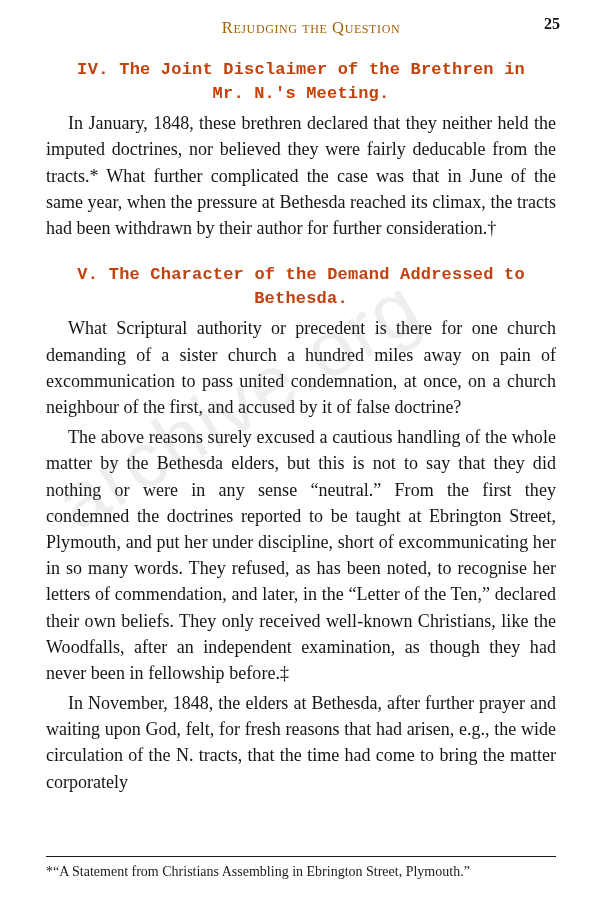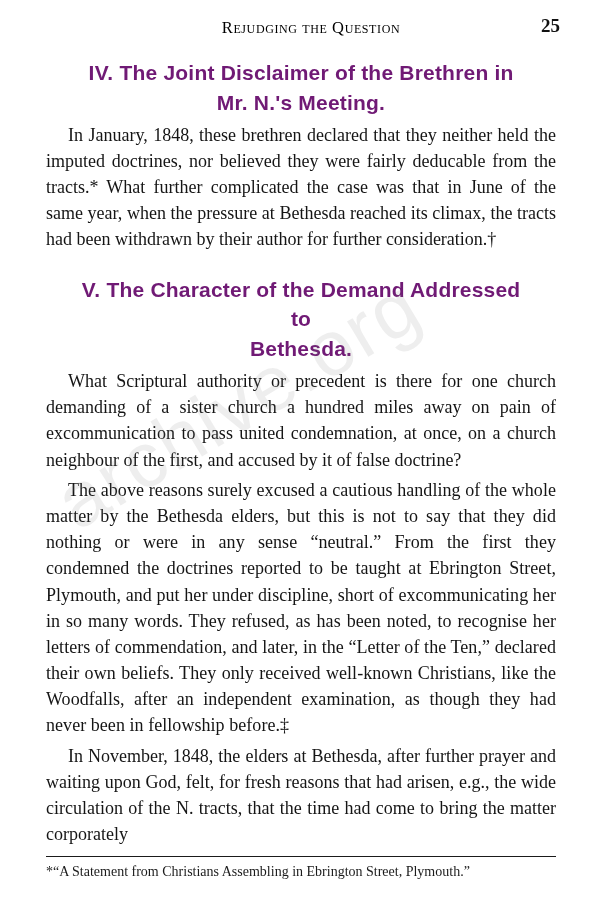--- a/index.html
+++ b/index.html
@@ -58,48 +58,48 @@
     height: 26px;
   }
   .running-title {
     position: absolute;
     left: 0;
     right: 0;
     text-align: center;
     font-variant: small-caps;
     font-size: 16.5px;
     letter-spacing: 0.6px;
-    color: #000000;
+    color: #a16207;
     white-space: nowrap;
   }
   .page-number {
     position: absolute;
     right: 0;
     top: -3px;
-    font-size: 19px;
+    font-size: 16px;
     font-weight: bold;
     color: #111;
   }
 
   .body-col {
     position: absolute;
     left: 46px;
     top: 52px;
     width: 510px;
   }
 
   h2.section-head {
-    font-family: Liberation Sans, sans-serif;
-    font-size: 21px;
+    font-family: Liberation Mono, monospace;
+    font-size: 17px;
     font-weight: bold;
     line-height: 1.42;
     margin: 0 0 2px 0;
     text-align: center;
     letter-spacing: 0.2px;
-    color: #701a75;
+    color: #c2410c;
   }
   h2.section-head .numeral {
     letter-spacing: 0.4px;
   }
   h2.sec-iv {
     margin: 6px 0 4px 0;
     padding: 0 8px;
   }
   h2.sec-v {
     margin: 22px 0 4px 0;

